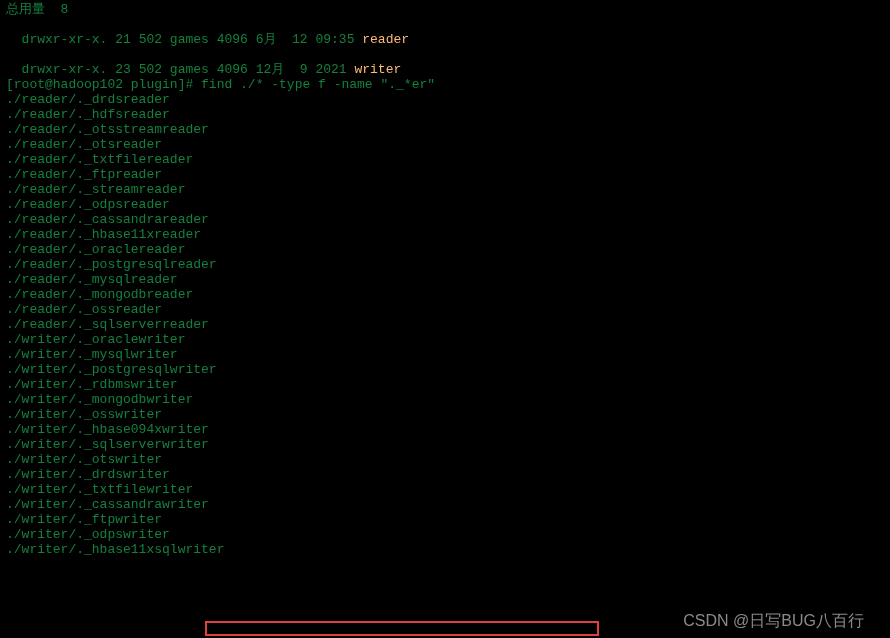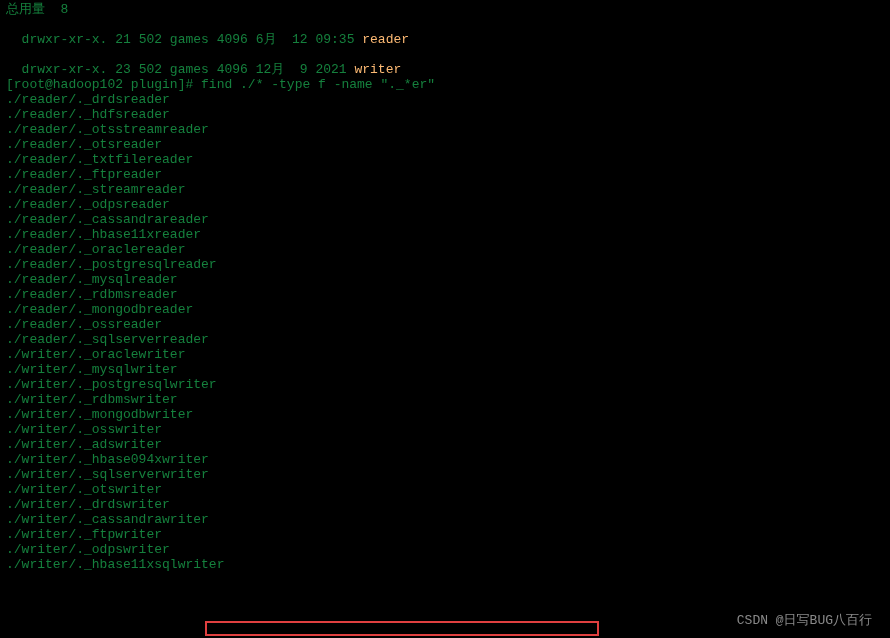--- a/index.html
+++ b/index.html
@@ -32,25 +32,25 @@
       position: absolute;
       border: 2px solid #e04040;
       left: 205px;
       bottom: 2px;
       width: 394px;
       height: 15px;
       pointer-events: none;
     }
     .watermark {
       position: absolute;
-      right: 18px;
+      right: 26px;
       bottom: 10px;
       color: rgba(210, 210, 210, 0.65);
-      font-family: Liberation Mono, monospace;
-      font-size: 13px;
+      font-family: Liberation Sans, sans-serif;
+      font-size: 16px;
       pointer-events: none;
     }
   </style>
 </head>
 <body>
 
 <div class="line white">总用量  8</div>
 
 <div class="line">
   <span class="white">drwxr-xr-x. 21 502 games 4096 6月  12 09:35 </span><span class="cyan">reader</span>
@@ -69,35 +69,34 @@
     <div class="line white">./reader/._otsreader</div>
     <div class="line white">./reader/._txtfilereader</div>
     <div class="line white">./reader/._ftpreader</div>
     <div class="line white">./reader/._streamreader</div>
     <div class="line white">./reader/._odpsreader</div>
     <div class="line white">./reader/._cassandrareader</div>
     <div class="line white">./reader/._hbase11xreader</div>
     <div class="line white">./reader/._oraclereader</div>
     <div class="line white">./reader/._postgresqlreader</div>
     <div class="line white">./reader/._mysqlreader</div>
-    <div class="line white">./reader/._rdbmsreader</div>
     <div class="line white">./reader/._mongodbreader</div>
     <div class="line white">./reader/._ossreader</div>
     <div class="line white">./reader/._sqlserverreader</div>
     <div class="line white">./writer/._oraclewriter</div>
     <div class="line white">./writer/._mysqlwriter</div>
     <div class="line white">./writer/._postgresqlwriter</div>
     <div class="line white">./writer/._rdbmswriter</div>
     <div class="line white">./writer/._mongodbwriter</div>
     <div class="line white">./writer/._osswriter</div>
-    <div class="line white">./writer/._adswriter</div>
     <div class="line white">./writer/._hbase094xwriter</div>
     <div class="line white">./writer/._sqlserverwriter</div>
     <div class="line white">./writer/._otswriter</div>
     <div class="line white">./writer/._drdswriter</div>
+    <div class="line white">./writer/._txtfilewriter</div>
     <div class="line white">./writer/._cassandrawriter</div>
     <div class="line white">./writer/._ftpwriter</div>
     <div class="line white">./writer/._odpswriter</div>
     <div class="line white">./writer/._hbase11xsqlwriter</div>
   </div>
 
 <div class="highlight-box"></div>
 
 <div class="watermark">CSDN @日写BUG八百行</div>
 

